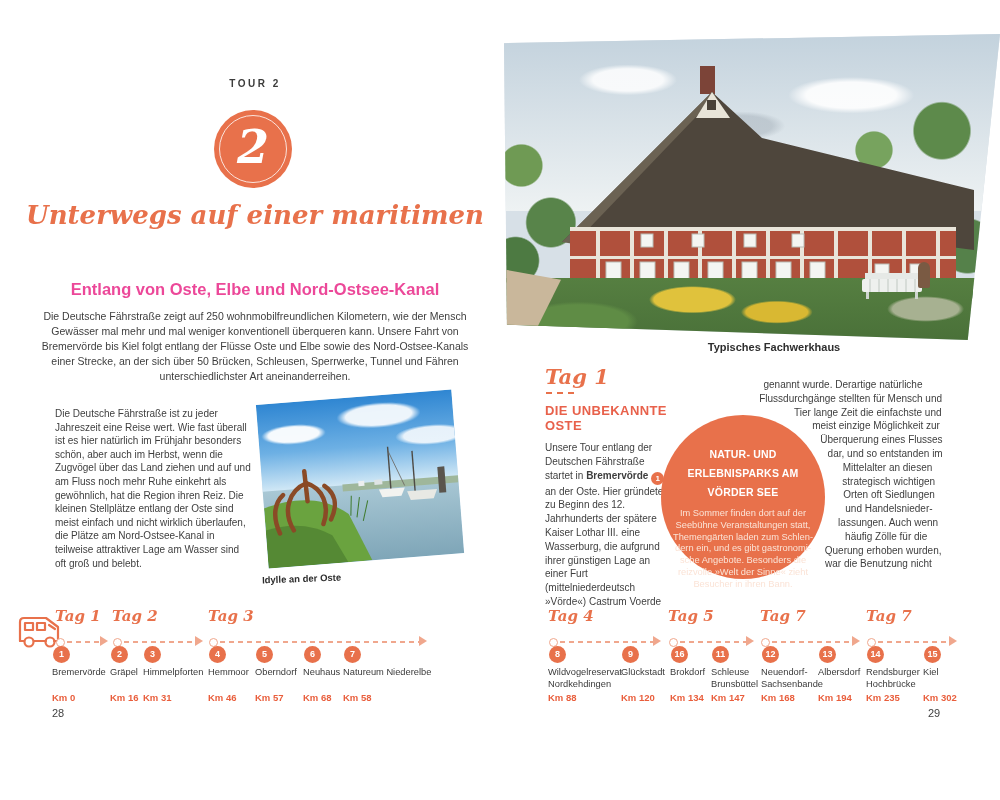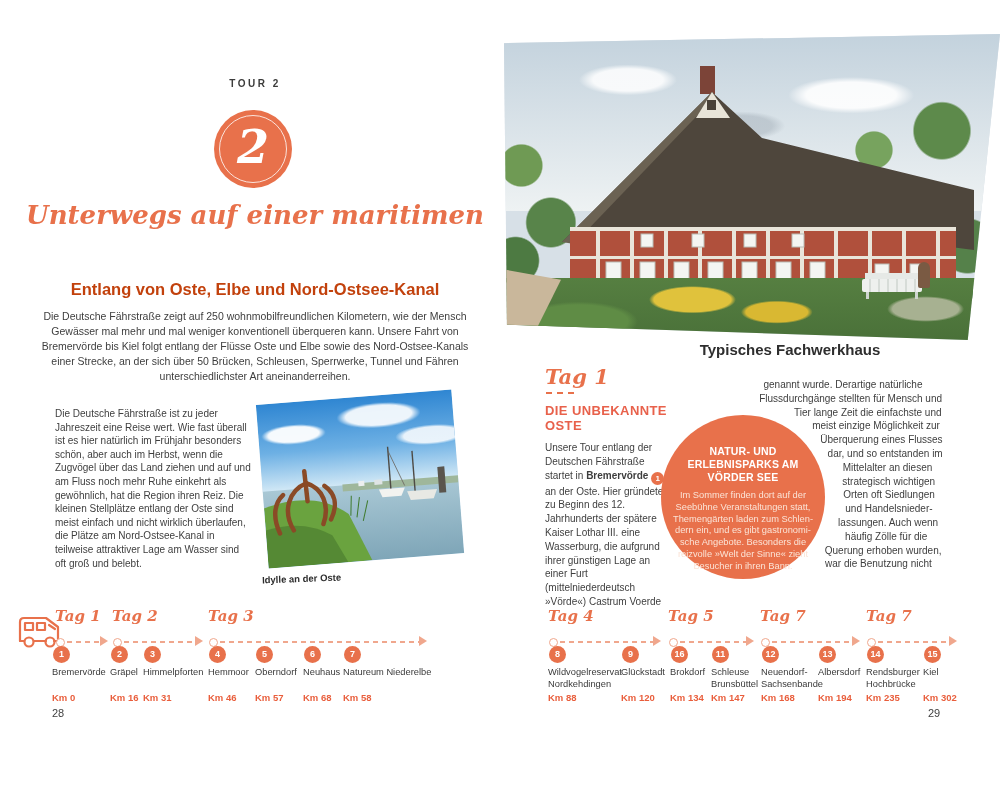--- a/index.html
+++ b/index.html
@@ -16,21 +16,21 @@
   .eyebrow { left:30px; top:78px; width:450px; text-align:center;
     font-size:10px; font-weight:700; letter-spacing:2.5px; color:#3c3c3b; }
   .tour-badge { left:214px; top:110px; width:78px; height:78px; border-radius:50%;
     background:#e8714b; text-align:center; }
   .tour-badge::after { content:""; position:absolute; inset:5px; border:1.5px solid rgba(255,255,255,.8);
     border-radius:50%; }
   .tour-badge span { font-size:46px; line-height:74px; color:#fff; }
   .main-title { left:20px; top:196px; width:470px; text-align:center;
     font-size:26px; line-height:39px; }
   .subtitle { left:20px; top:280px; width:470px; text-align:center;
-    font-size:16.5px; font-weight:700; color:#c2410c; }
+    font-size:16.5px; font-weight:700; color:#ec4899; }
   .intro { left:38px; top:309px; width:434px; text-align:center;
     font-size:10.5px; line-height:15px; }
   .body-col { left:55px; top:407px; width:197px; font-size:10px; line-height:13.6px; }
 
   .oste-photo { left:262px; top:397px; width:196px; height:164px;
     transform:rotate(-4.5deg); overflow:hidden; background:#bcd7e8; }
   .oste-sky { position:absolute; left:0; top:0; right:0; height:55%;
     background:linear-gradient(#2f86d2, #6db0e4 55%, #d8ecf7); }
   .oste-clouds { position:absolute; inset:0 0 45% 0;
     background:
@@ -77,35 +77,35 @@
       linear-gradient(#567f41, #4a7139); }
   .path2 { position:absolute; left:0; bottom:0; width:150px; height:86px;
     background:#c9b79b; clip-path:polygon(0 18%, 38% 30%, 18% 100%, 0 100%); }
   .bench { position:absolute; left:358px; bottom:48px; width:60px; height:13px;
     background:repeating-linear-gradient(90deg,#eef0ee 0 7px,#d7dcd8 7px 9px);
     border-radius:2px; box-shadow:0 -9px 0 -3px #e6e9e6; }
   .bench::after { content:""; position:absolute; left:4px; top:13px; width:52px; height:7px;
     background:linear-gradient(90deg,#cfd5d0 0 3px,transparent 3px 49px,#cfd5d0 49px); }
   .person { position:absolute; left:414px; bottom:52px; width:12px; height:26px;
     background:#7a5a43; border-radius:6px 6px 2px 2px; }
-  .house-caption { left:680px; top:341px; width:220px; text-align:center;
-    font-size:15px; font-weight:600; color:#2e2e2e; }
+  .house-caption { left:664px; top:341px; width:220px; text-align:center;
+    font-size:11px; font-weight:600; color:#2e2e2e; }
 
   
   .day-col1 { left:545px; top:366px; width:126px; }
   .day-heading { font-size:21px; line-height:22px; }
   .day-dashes { width:28px; height:0; border-top:2px dashed #e8714b; margin:4px 0 9px 1px; }
   .section-heading { font-size:13px; font-weight:800; color:#e8614b; letter-spacing:.4px; margin-bottom:8px; }
   .col1-text { font-size:10px; line-height:13.8px; width:124px; }
   .inline-badge { display:inline-block; width:13px; height:13px; border-radius:50%;
     background:#e8714b; color:#fff; font-size:8px; font-weight:700; line-height:13px;
     text-align:center; vertical-align:-2px; }
   .circle-callout { left:661px; top:415px; width:164px; height:164px; border-radius:50%;
     background:#e8714b; color:#fff; text-align:center; }
-  .circle-title { margin:30px auto 6px; width:126px; font-size:10.5px; line-height:13px;
+  .circle-title { margin:30px auto 6px; width:126px; font-size:10.5px; line-height:19px;
     font-weight:800; letter-spacing:.2px; }
   .circle-body { margin:0 auto; width:150px; font-size:9.3px; line-height:11.8px; color:#fbe3d6; }
   .day-col2 { left:742px; top:378px; width:202px; text-align:center;
     font-size:10px; line-height:13.8px; }
   .circle-spacer { float:left; width:96px; height:214px;
     shape-outside:circle(94px at -2px 120px); }
 
   
   .timeline { left:0; top:608px; width:1000px; height:110px; }
   .rv-icon { position:absolute; left:16px; top:5px; }

